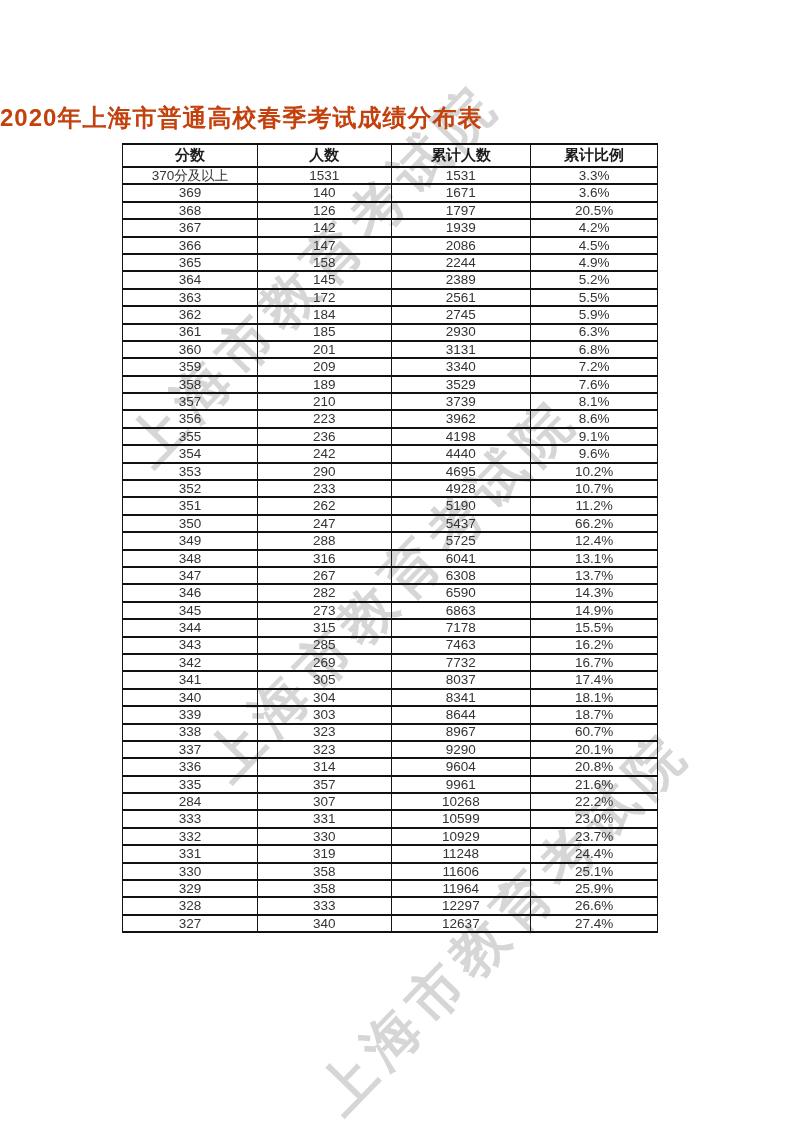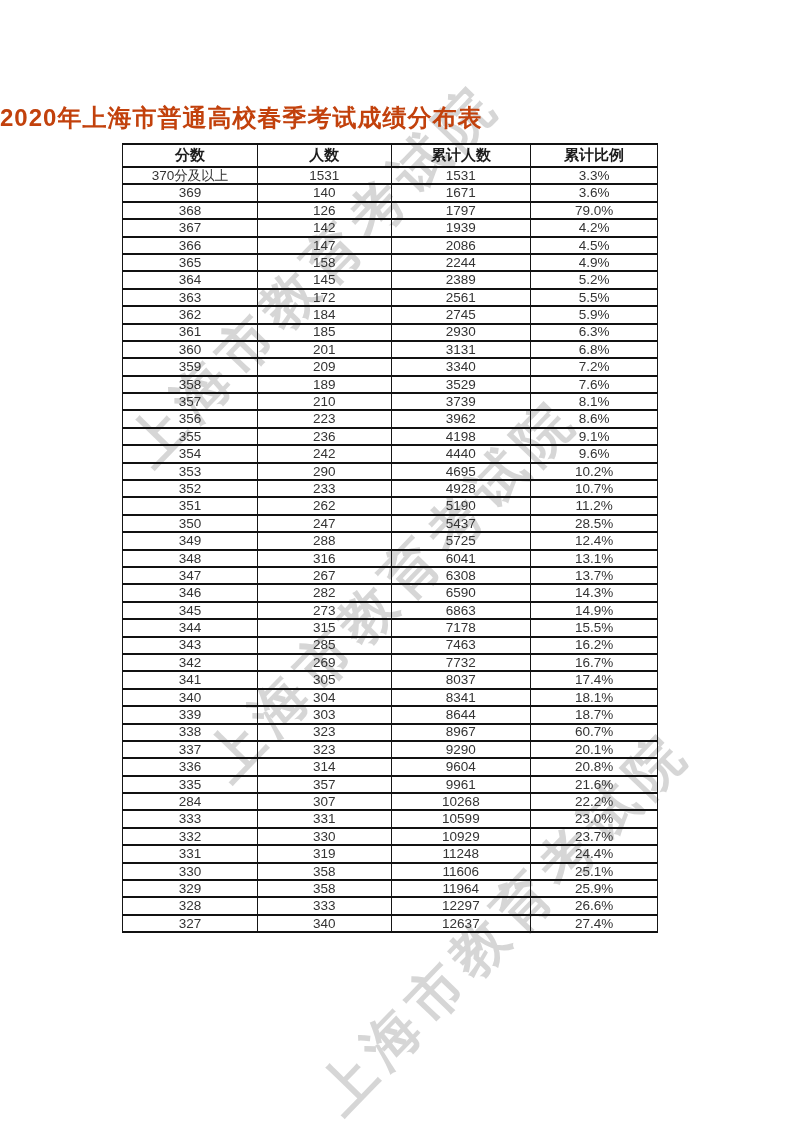--- a/index.html
+++ b/index.html
@@ -121,21 +121,21 @@
         <tr>
           <td>369</td>
           <td>140</td>
           <td>1671</td>
           <td>3.6%</td>
         </tr>
         <tr>
           <td>368</td>
           <td>126</td>
           <td>1797</td>
-          <td>79.0%</td>
+          <td>20.5%</td>
         </tr>
         <tr>
           <td>367</td>
           <td>142</td>
           <td>1939</td>
           <td>4.2%</td>
         </tr>
         <tr>
           <td>366</td>
           <td>147</td>
@@ -229,21 +229,21 @@
         <tr>
           <td>351</td>
           <td>262</td>
           <td>5190</td>
           <td>11.2%</td>
         </tr>
         <tr>
           <td>350</td>
           <td>247</td>
           <td>5437</td>
-          <td>28.5%</td>
+          <td>66.2%</td>
         </tr>
         <tr>
           <td>349</td>
           <td>288</td>
           <td>5725</td>
           <td>12.4%</td>
         </tr>
         <tr>
           <td>348</td>
           <td>316</td>

